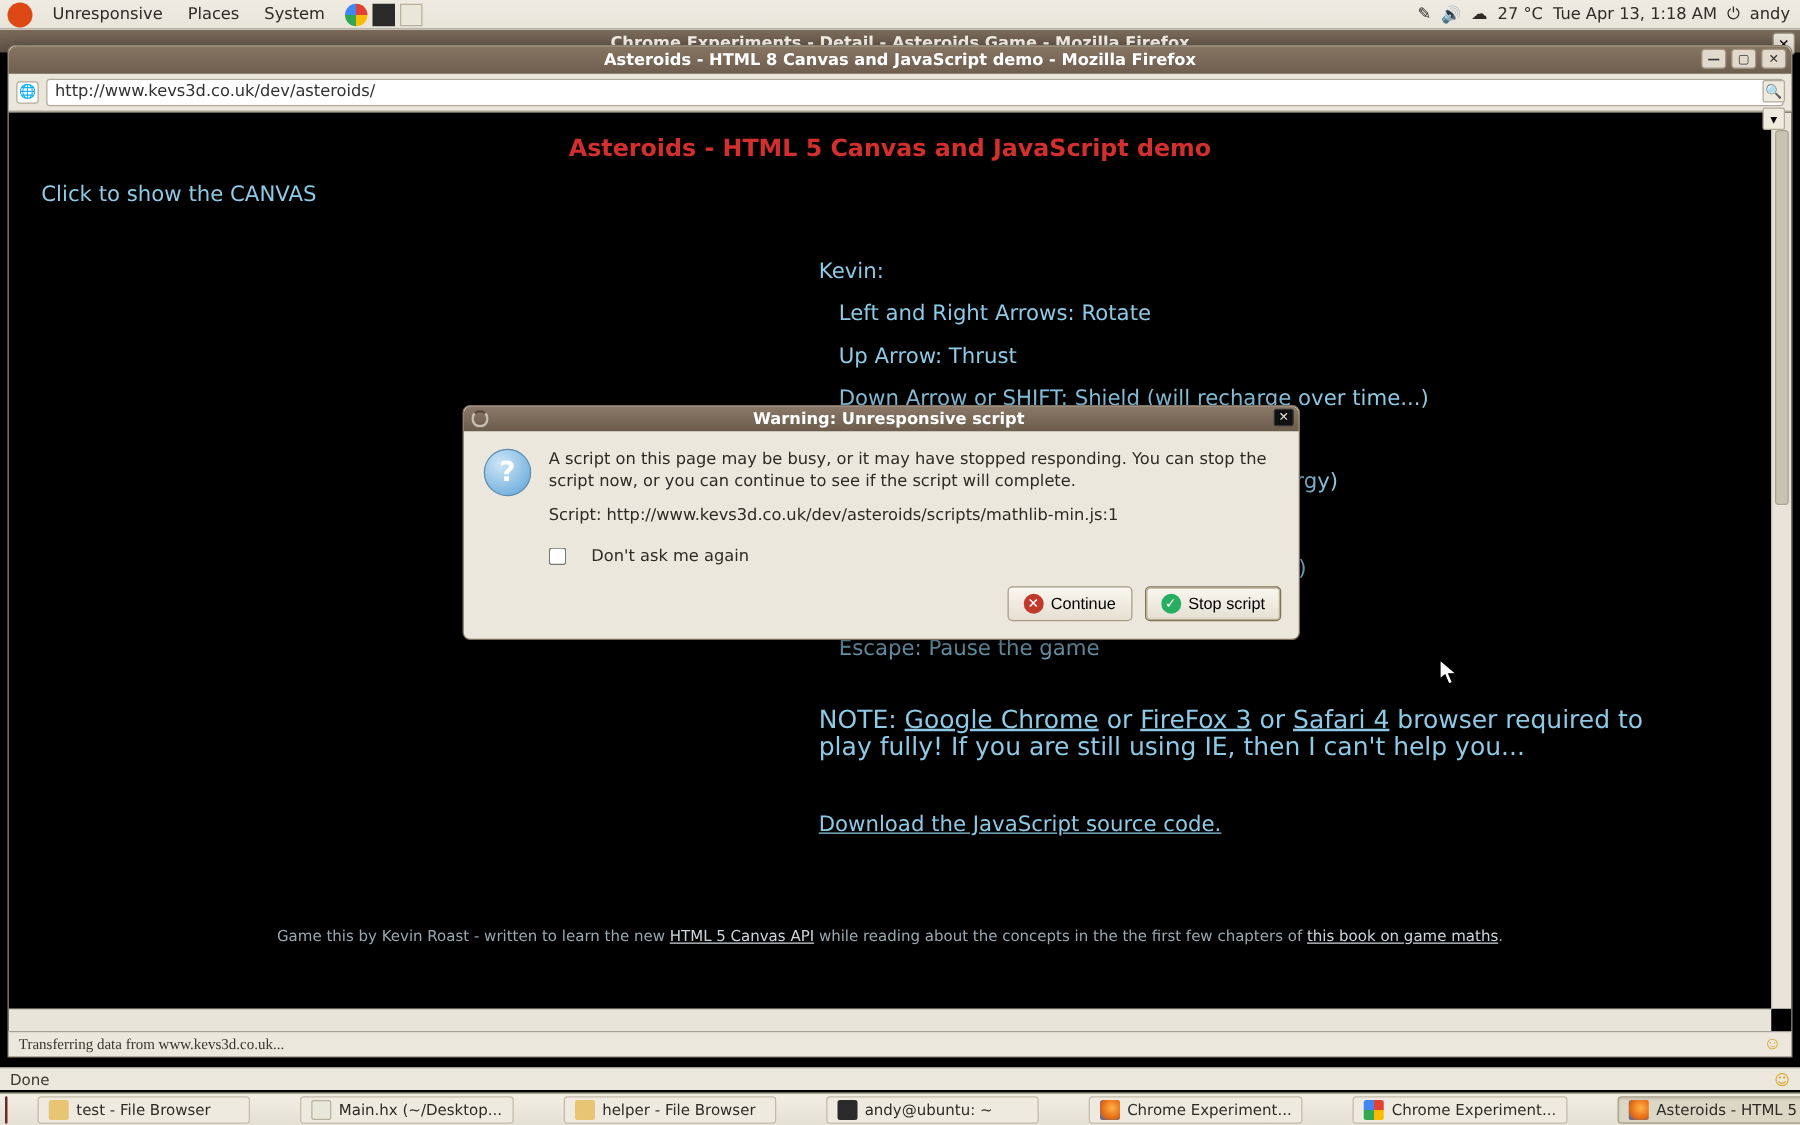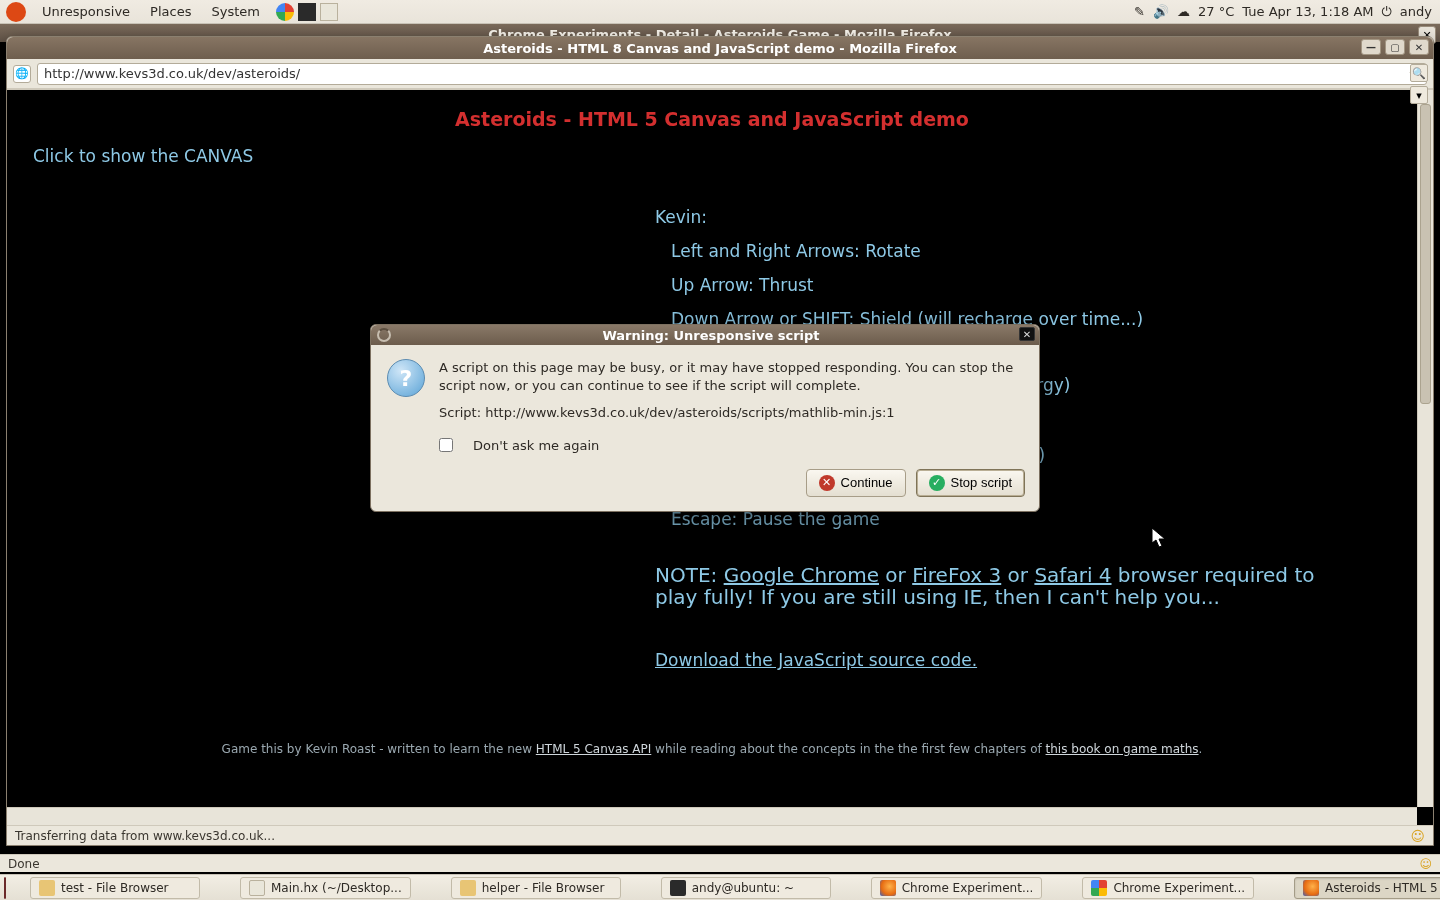--- a/index.html
+++ b/index.html
@@ -106,20 +106,21 @@
 
 .v-scroll { position: absolute; top: 0; right: 0; bottom: 18px; width: 16px; background: #e8e4d9; border-left: 1px solid #cfc9bb; }
 .v-scroll .thumb { position: absolute; left: 2px; right: 2px; top: 14px; height: 300px; background: #c9c2b2; border: 1px solid #aba38f; border-radius: 3px; }
 .h-scroll { position: absolute; left: 0; right: 16px; bottom: 0; height: 18px; background: #e8e4d9; border-top: 1px solid #cfc9bb; }
 
 
 .statusbar {
   height: 20px; background: #ebe7dc; border-top: 1px solid #cfc9bb;
   display: flex; align-items: center; font-size: 12px; color: #3a362f;
   padding: 0 8px;
+  font-family: Liberation Serif, serif;
 }
 .statusbar .emoji { margin-left: auto; color: #d9a21e; font-size: 14px; }
 
 
 .bg-statusbar {
   position: absolute; left: 0; right: 0; bottom: 28px; height: 18px;
   background: #ebe7dc; border-top: 1px solid #cfc9bb;
   display: flex; align-items: center; padding: 0 8px; font-size: 12px; color: #3a362f;
 }
 .bg-statusbar .emoji { margin-left: auto; color: #d9a21e; }

